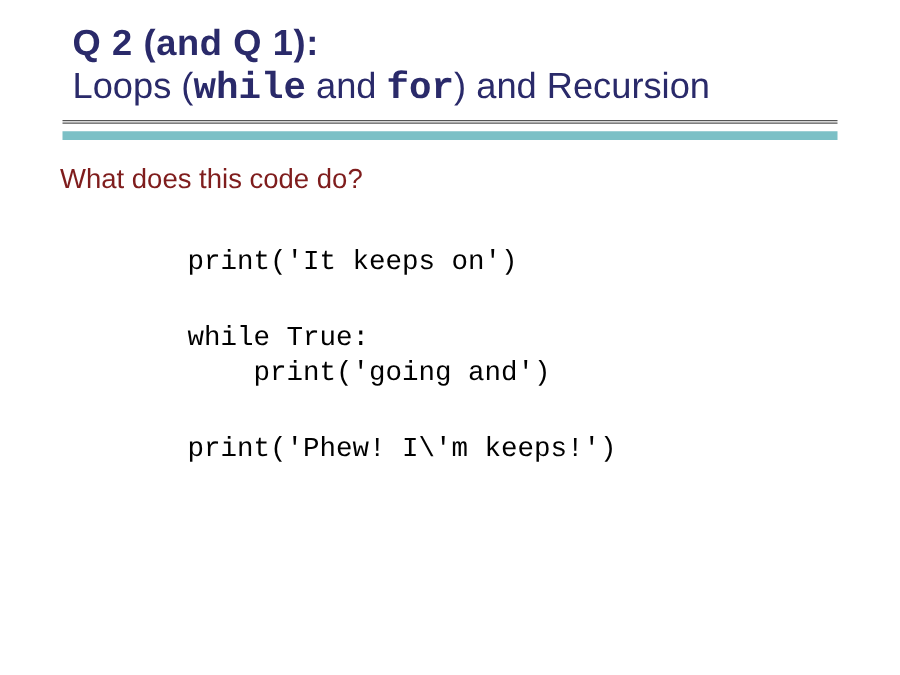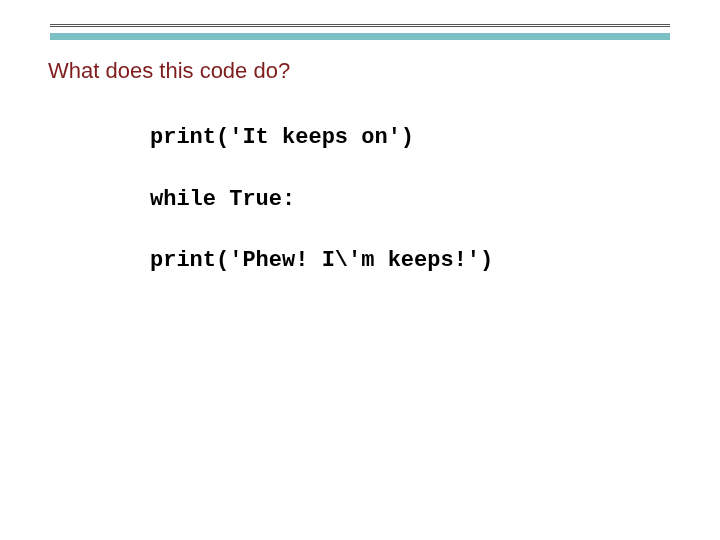--- a/index.html
+++ b/index.html
@@ -53,43 +53,52 @@
   .question {
     font-family: "Comic Sans MS", "Comic Sans", cursive, Verdana, sans-serif;
     font-size: 22px;
     color: #7f1d1d;
     margin-left: -10px;
     margin-bottom: 40px;
   }
   .code-block {
     font-family: "Courier New", Courier, monospace;
     font-size: 22px;
-    font-weight: bold;
+    font-weight: normal;
     color: #000;
     margin-left: 92px;
     line-height: 1.25;
   }
   .code-block .chunk {
     margin-bottom: 34px;
   }
 </style>
 </head>
 <body>
 
 <div class="slide">
 
+  <div class="title-block">
+    <div>
+      <span class="title-line1">Q 2 (and Q 1)</span><span class="title-line1">:</span>
+    </div>
+    <div>
+      <span class="title-line2">Loops (</span><span class="mono">while</span><span class="title-line2"> and </span><span class="mono">for</span><span class="title-line2">) and Recursion</span>
+    </div>
+  </div>
 
   <div class="rule-wrap">
     <div class="rule-top"></div>
     <div class="rule-bottom"></div>
   </div>
 
   <div class="question">What does this code do?</div>
 
   <div class="code-block">
     <div class="chunk">print('It keeps on')</div>
     <div class="chunk">
       <div>while True:</div>
+      <div style="white-space: pre;">    print('going and')</div>
     </div>
     <div>print('Phew! I\'m keeps!')</div>
   </div>
 
 </div>
 
 </body></html>

